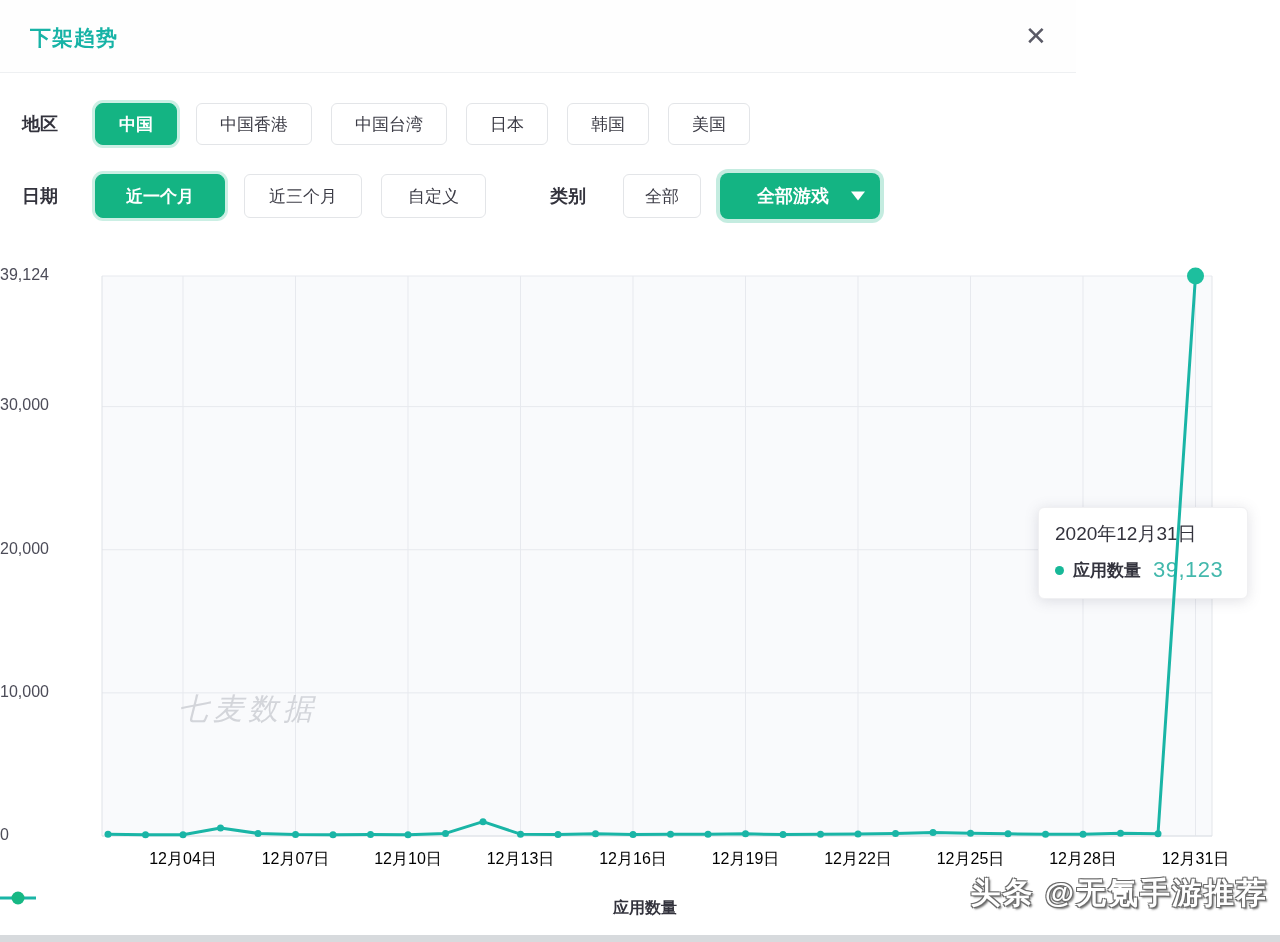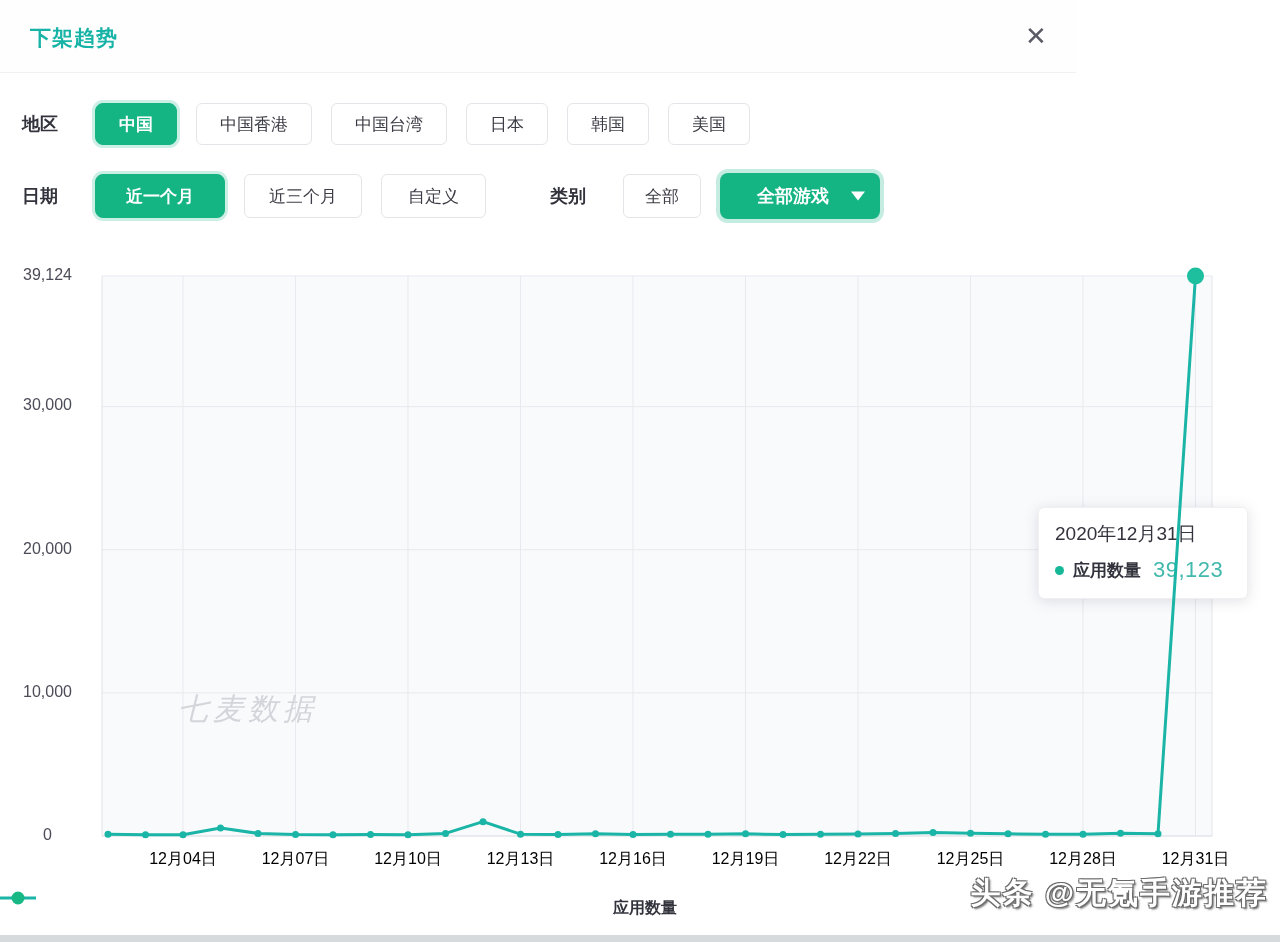--- a/index.html
+++ b/index.html
@@ -40,21 +40,21 @@
         font-weight:bold; box-shadow:0 0 0 4px rgba(20,180,131,.25); }
   .dd.green .caret { border-top-color:#fff; }
   .cat-label { margin-left:45px; }
   .btn-all { width:78px; height:44px; padding:8px; }
 
   
   .chart { position:relative; width:1280px; height:687px; }
   .chart svg { position:absolute; left:0; top:0; }
   #grid-svg  { z-index:0; }
   #series-svg{ z-index:3; pointer-events:none; }
-  .ylabel { position:absolute; left:0; width:95px; text-align:center;
+  .ylabel { position:absolute; left:0; width:95px; text-align:left;
         font-size:16px; color:#4c4c58; z-index:1; }
   .xlabel { position:absolute; top:594px; transform:translateX(-50%);
         font-size:16px; color:#000000; z-index:1; white-space:nowrap; }
   .wm { position:absolute; left:178px; top:434px; font-size:30px;
         font-style:italic; color:#d3d5da; letter-spacing:5px; z-index:1; }
   .tooltip { position:absolute; left:1038px; top:252px; width:210px;
         height:92px; background:#fff; border:1px solid #f0f0f2; border-radius:6px;
         box-shadow:0 2px 14px rgba(90,90,110,.18); z-index:2; padding:13px 16px; }
   .tt-title { font-size:19px; color:#33333d; }
   .tt-row { display:flex; align-items:center; margin-top:10px; }

